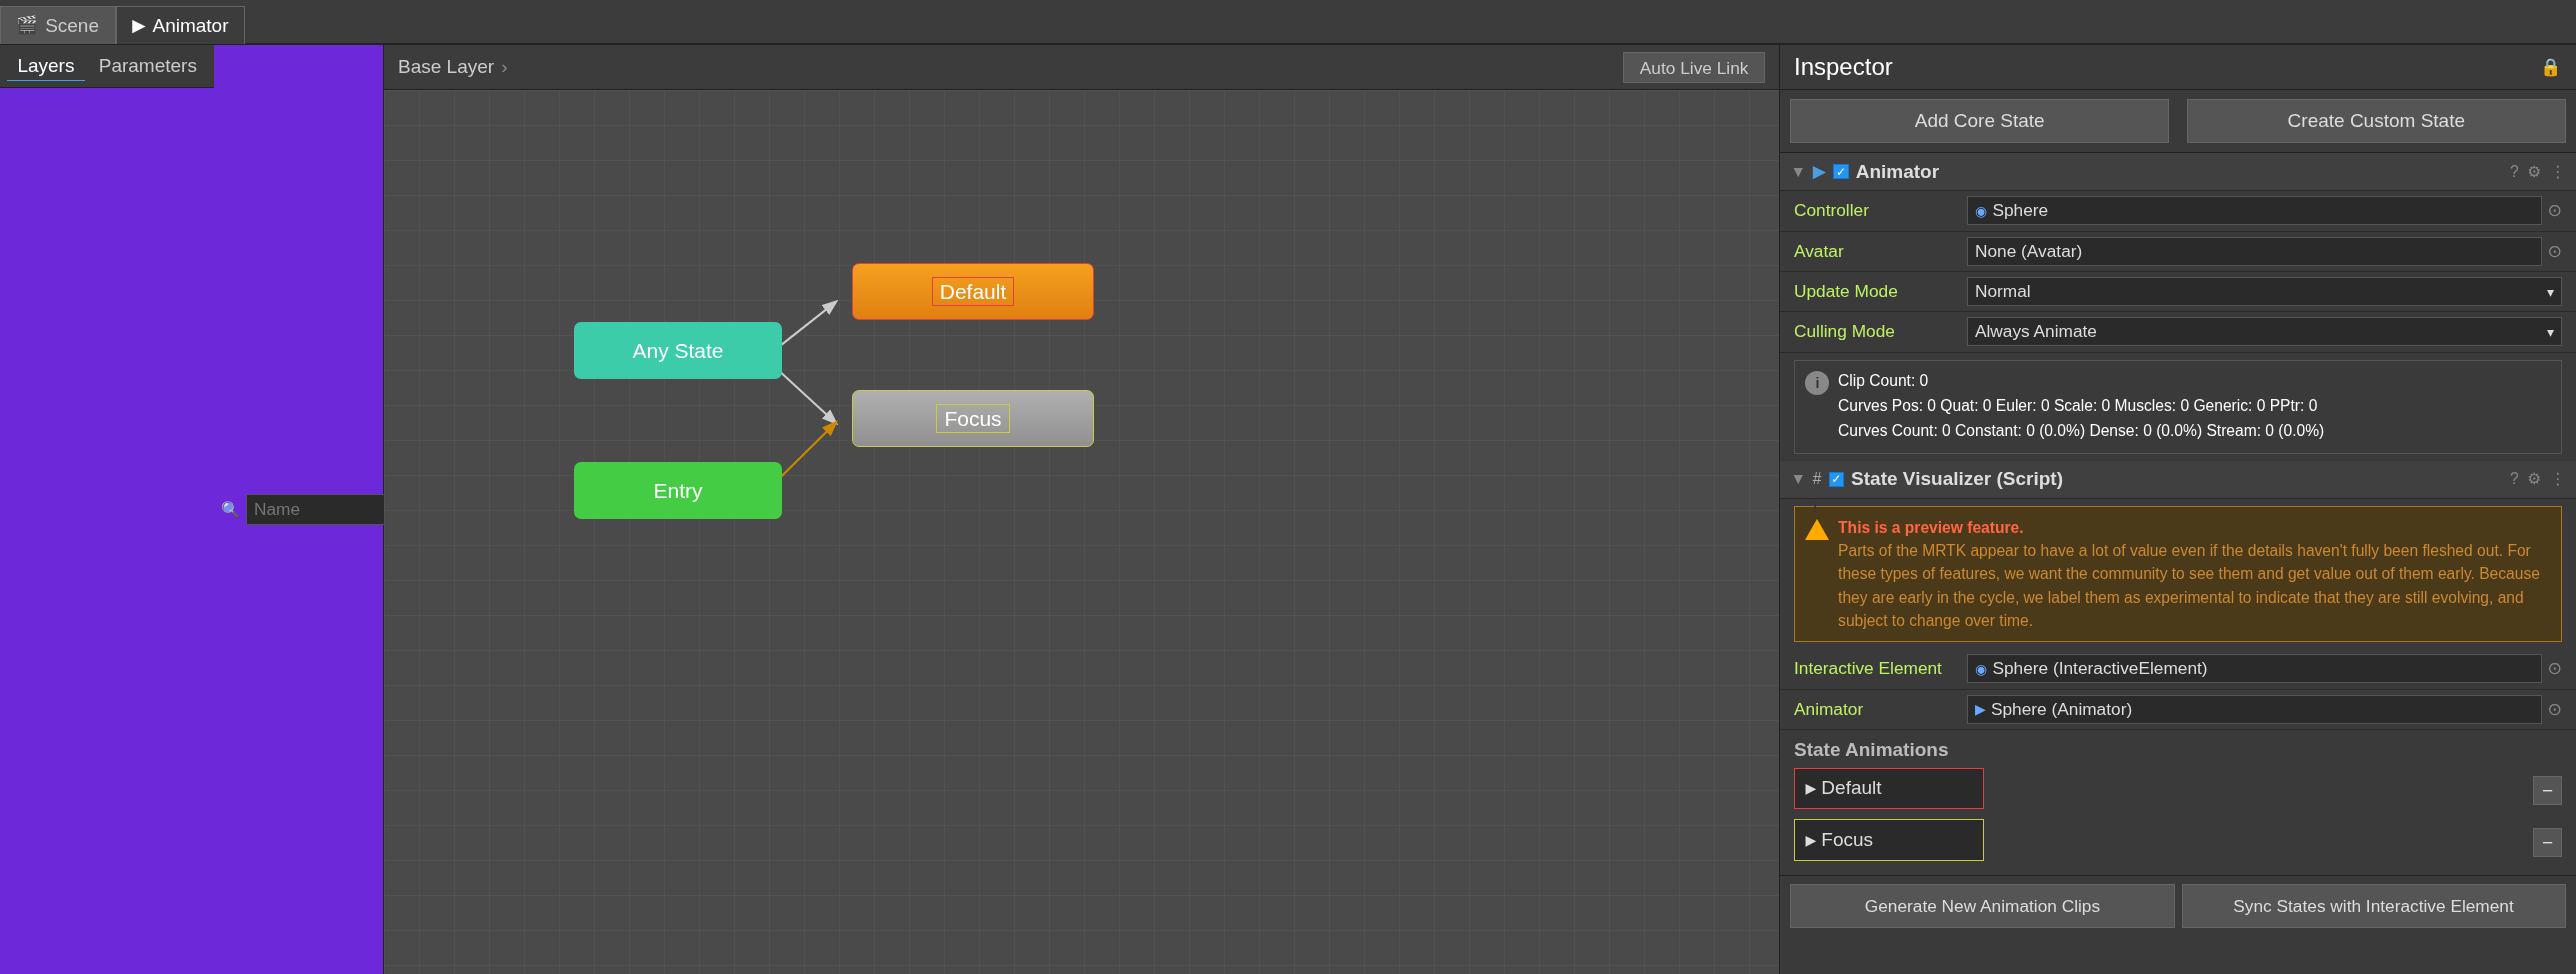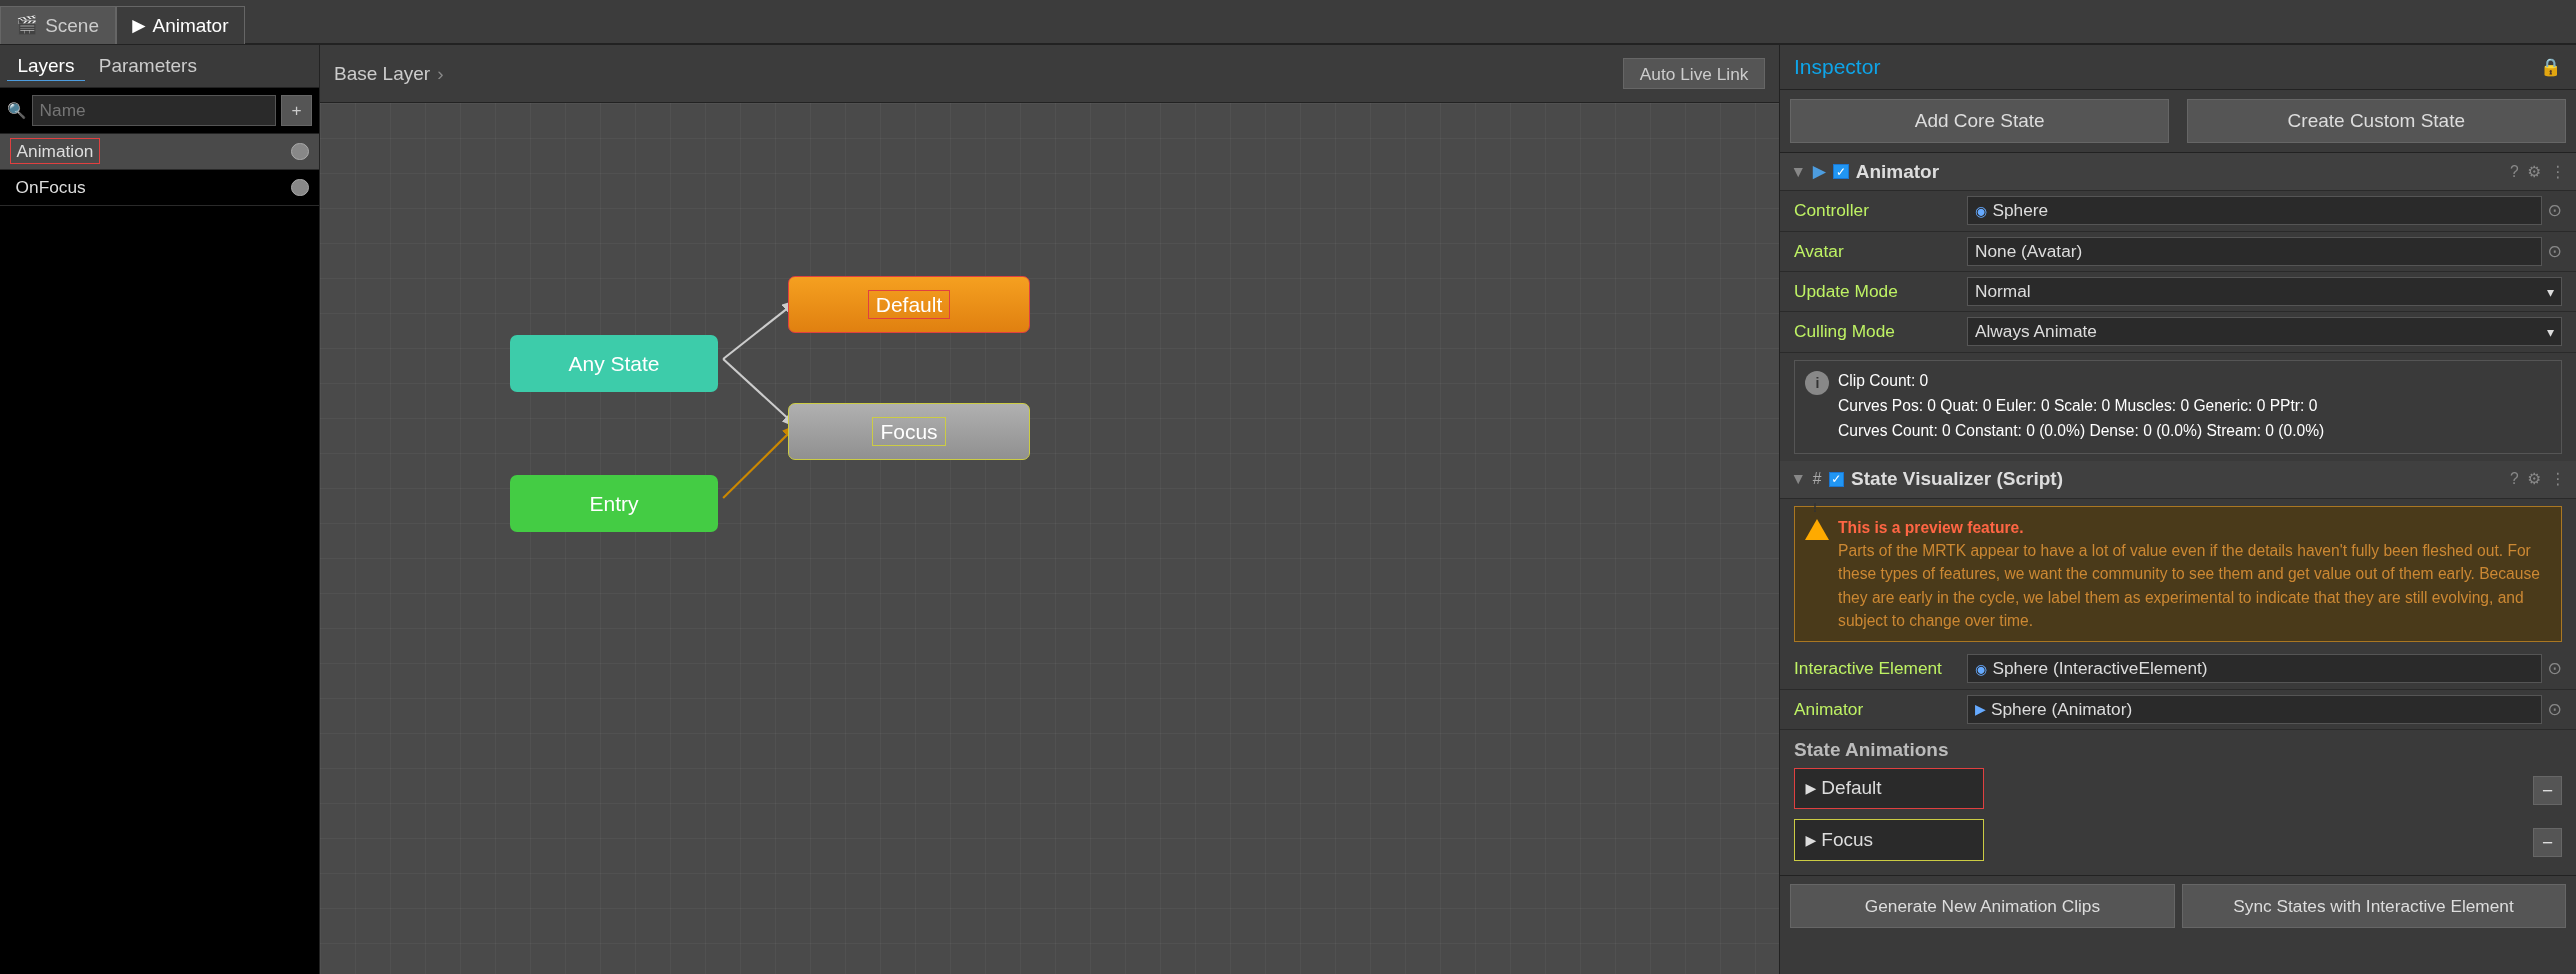--- a/index.html
+++ b/index.html
@@ -46,25 +46,25 @@
 
     
     .main-area {
       display: flex;
       flex: 1;
       overflow: hidden;
     }
 
     
     .left-panel {
-      width: 320px;
-      background: #000000;
+      width: 384px;
+      background: #6d28d9;
       border-right: 0.9px solid #222;
       display: flex;
-      flex-direction: column;
+      flex-direction: row;
     }
     .left-tabs {
       display: flex;
       background: #3a3a3a;
       border-bottom: 0.9px solid #222;
       height: 43px;
       align-items: center;
       padding: 0 7px;
       gap: 3.5px;
     }
@@ -140,21 +140,21 @@
       position: relative;
       overflow: hidden;
       display: flex;
       flex-direction: column;
     }
     .canvas-header {
       display: flex;
       align-items: center;
       background: #3c3c3c;
       padding: 0 14px;
-      height: 58px;
+      height: 45px;
       border-bottom: 0.9px solid #222;
       gap: 10.4px;
     }
     .breadcrumb {
       font-size: 19px;
       color: #ccc;
       display: flex;
       align-items: center;
       gap: 7px;
     }
@@ -258,22 +258,22 @@
     .inspector-header {
       background: #3a3a3a;
       border-bottom: 0.9px solid #222;
       height: 45px;
       display: flex;
       align-items: center;
       padding: 0 14px;
       gap: 14px;
     }
     .inspector-title {
-      font-size: 21px;
-      color: #0ea5e9;
+      font-size: 24px;
+      color: #ffffff;
       font-weight: 500;
     }
     .inspector-icons {
       margin-left: auto;
       display: flex;
       gap: 10.4px;
       color: #aaa;
       font-size: 17.3px;
     }
     .inspector-body {

